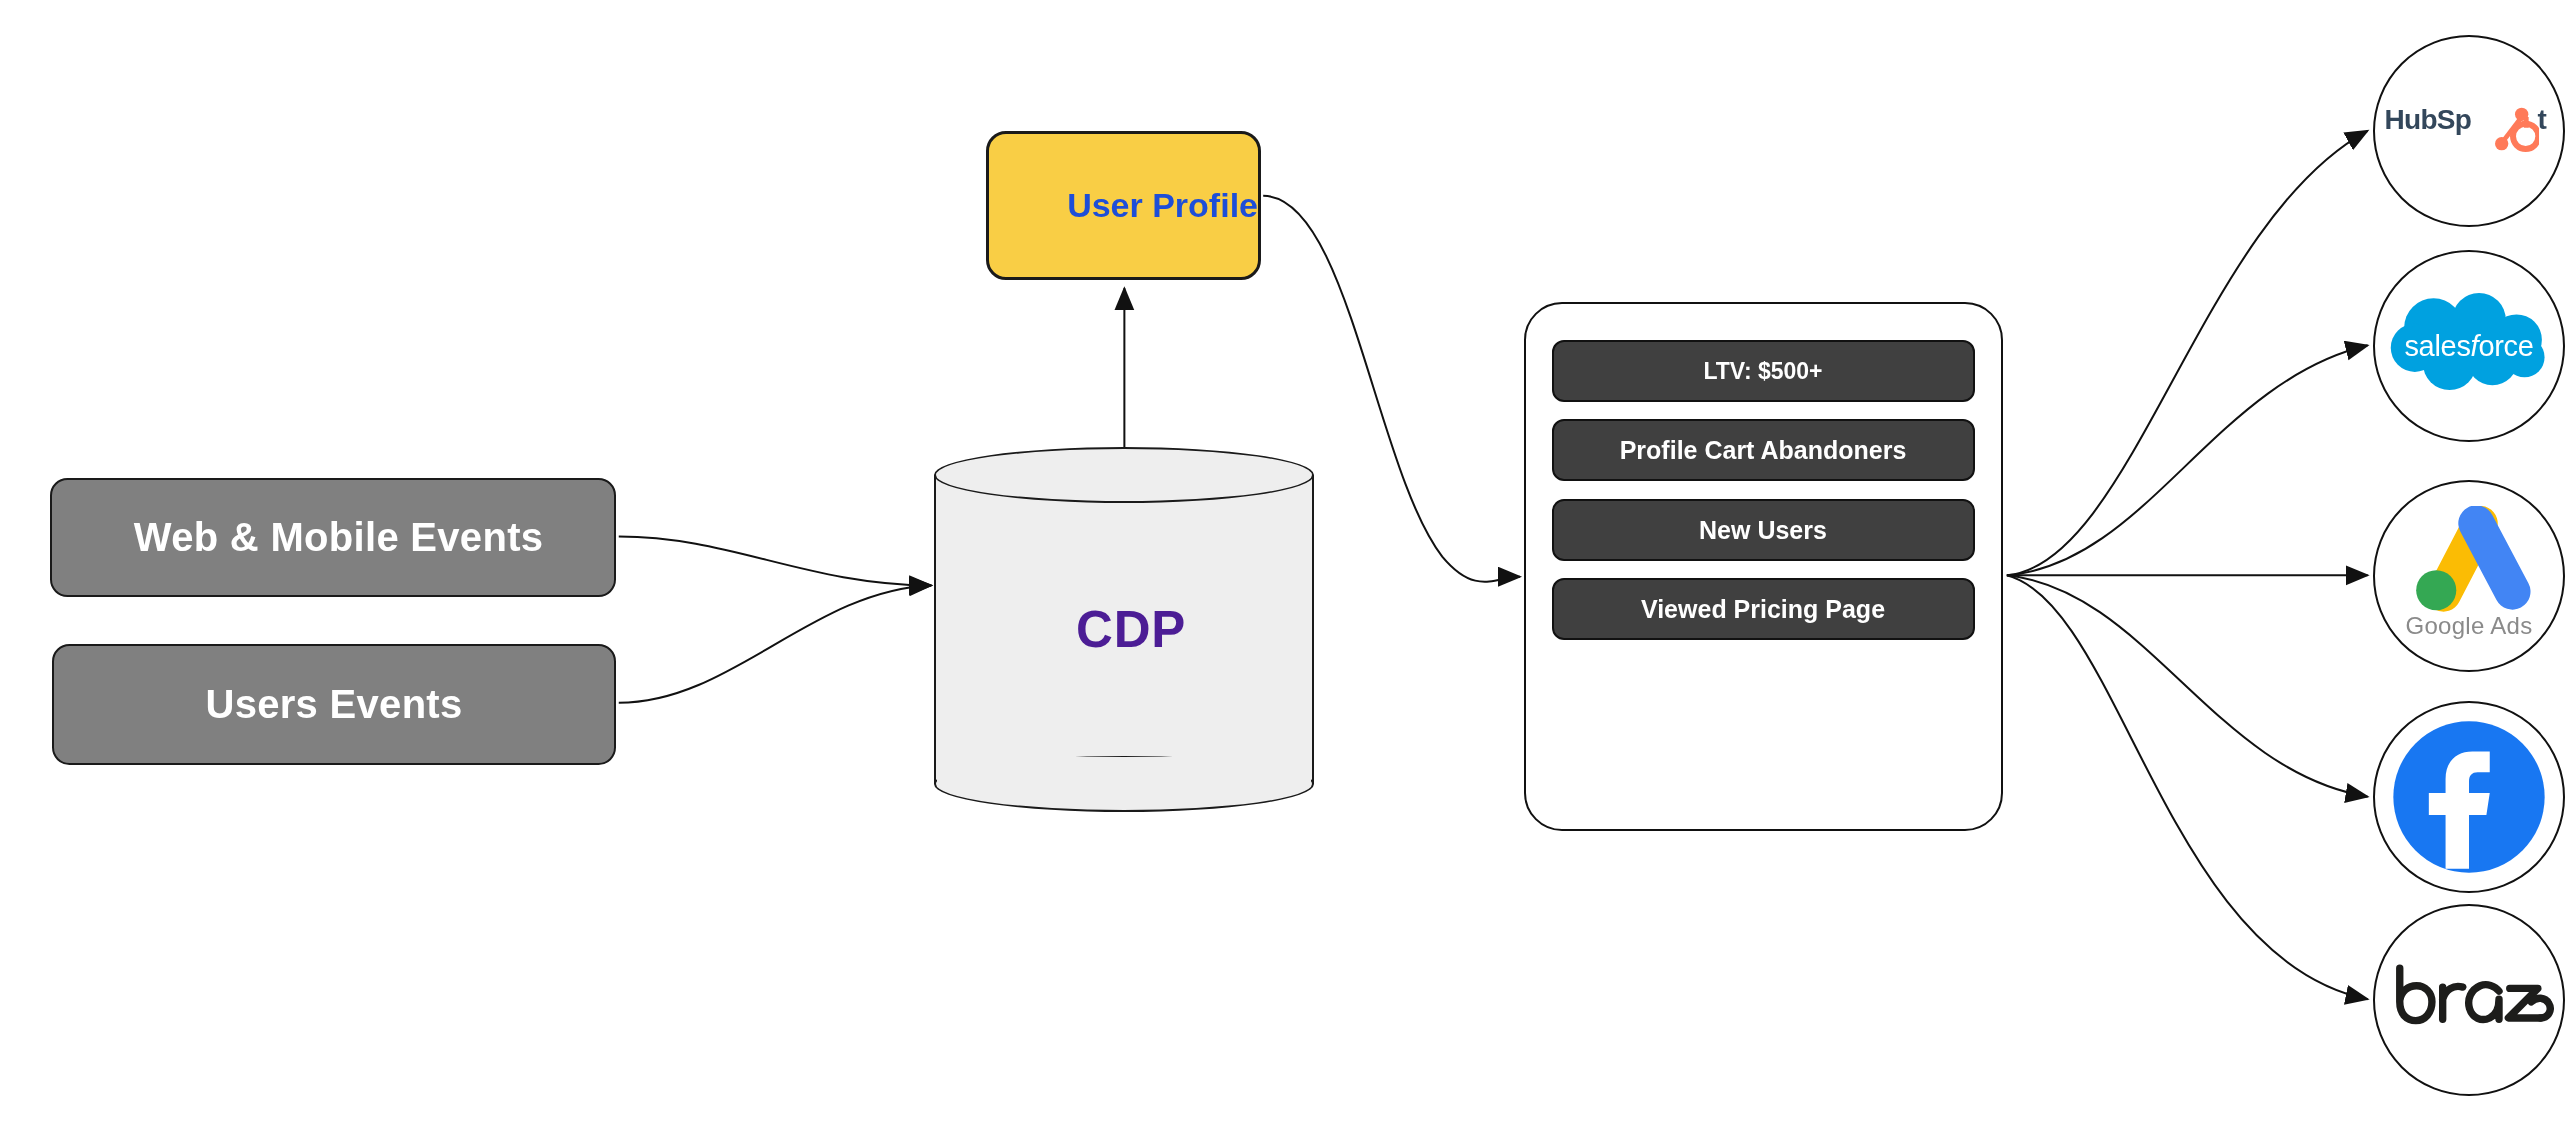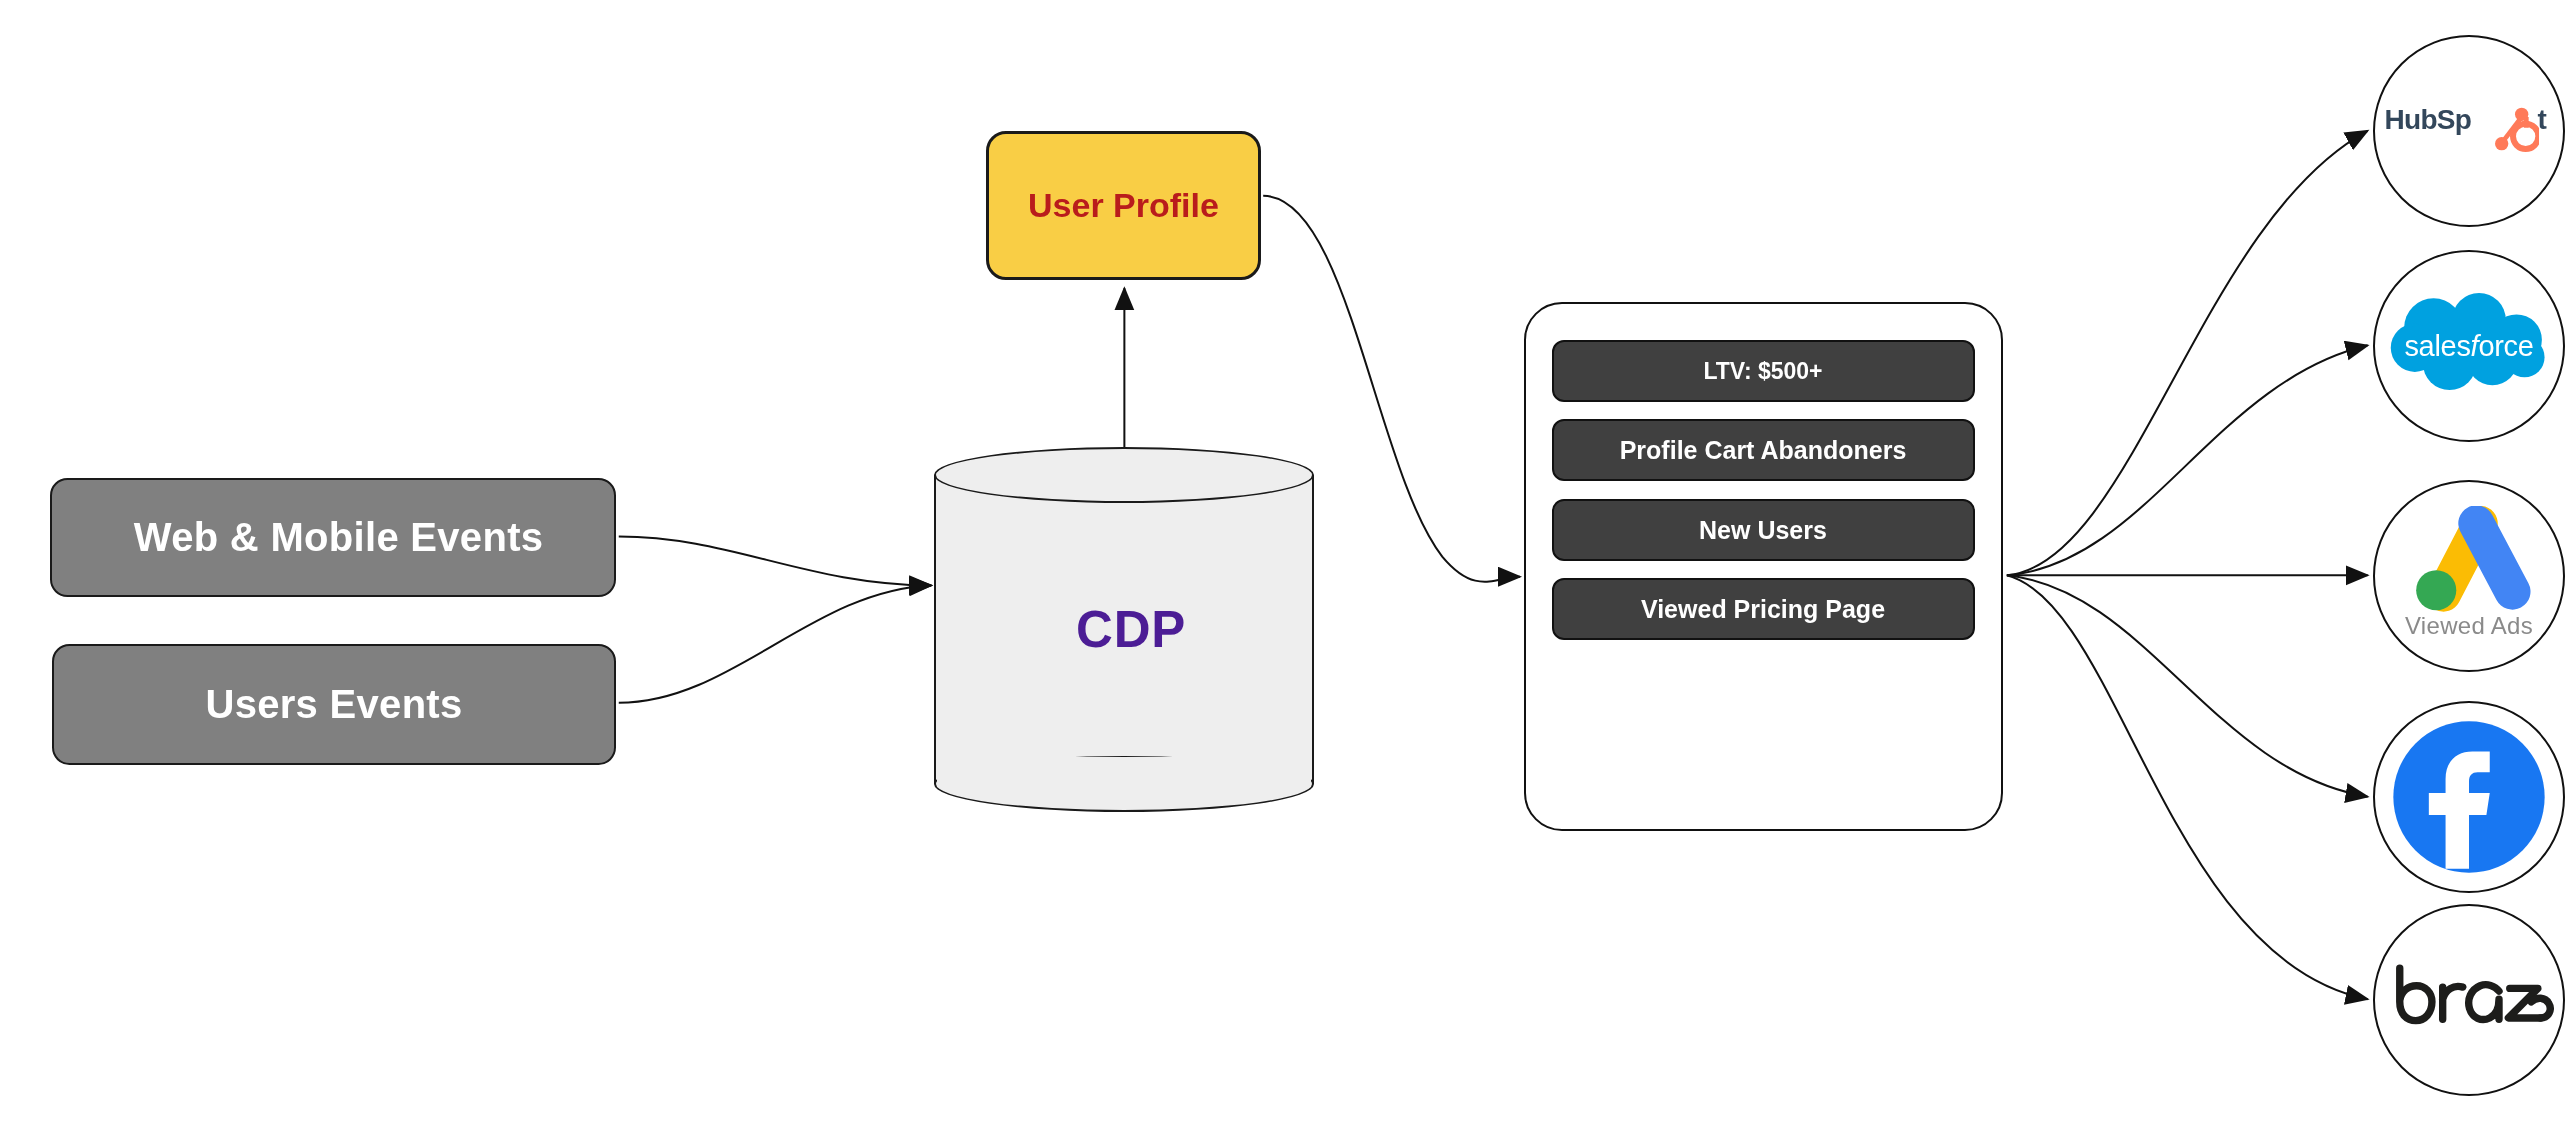--- a/index.html
+++ b/index.html
@@ -29,21 +29,21 @@
   #cdp .capmask{position:absolute;left:2.7px;top:310px;width:374px;height:28px;
              background:#eeeeee;}
   #cdp .cdplabel{position:absolute;left:7px;top:0;width:100%;height:100%;
              display:flex;align-items:center;justify-content:center;
              color:#4c1d95;font-size:51px;font-weight:bold;letter-spacing:0.7px;}
 
   
   #userprofile{position:absolute;left:986px;top:131px;width:275px;height:149px;
         background:#F9CE45;border:3.4px solid #1a1a1a;border-radius:20px;
         box-sizing:border-box;display:flex;align-items:center;
-        justify-content:center;color:#b91c1c;font-size:34px;font-weight:bold;}
+        justify-content:flex-end;color:#1d4ed8;font-size:34px;font-weight:bold;}
 
   
   #segpanel{position:absolute;left:1524px;top:302px;width:479px;height:529px;
         background:#ffffff;border:2.7px solid #111111;border-radius:38px;
         box-sizing:border-box;}
   .seg{position:absolute;left:25.5px;width:423px;height:62px;
         background:#404040;border:2.7px solid #111111;border-radius:12px;
         box-sizing:border-box;display:flex;align-items:center;
         justify-content:center;color:#ffffff;font-weight:bold;font-size:23px;}
   #seg-0{top:36px;}
@@ -180,21 +180,21 @@
 
   <div class="dest" id="dest-2">
     <div class="ga-wrap">
       <svg viewBox="0 0 230 160" style="position:absolute;left:0;top:0;width:154px;height:107px;">
         <g stroke-linecap="round">
           <line x1="77" y1="132" x2="132" y2="26" stroke="#FBBC04" stroke-width="52"></line>
           <line x1="126" y1="26" x2="180" y2="128" stroke="#4285F4" stroke-width="54"></line>
           <circle cx="66" cy="126" r="30" fill="#34A853"></circle>
         </g>
       </svg>
-      <div class="ga-text">Viewed Ads</div>
+      <div class="ga-text">Google Ads</div>
     </div>
   </div>
 
   <div class="dest" id="dest-3">
     <div class="fb-wrap">
       <svg viewBox="0 0 230 230" style="width:154px;height:154px;">
         <circle cx="115" cy="115" r="113" fill="#1877F2"></circle>
         <path d="M146,78 h-18 c-9,0 -13,5 -13,14 v17 h31 l-5,33 h-26 v80 h-35 v-80 h-25 v-33 h25 v-21
                  c0,-26 16,-41 40,-41 h26 z" fill="#ffffff"></path>
       </svg>

